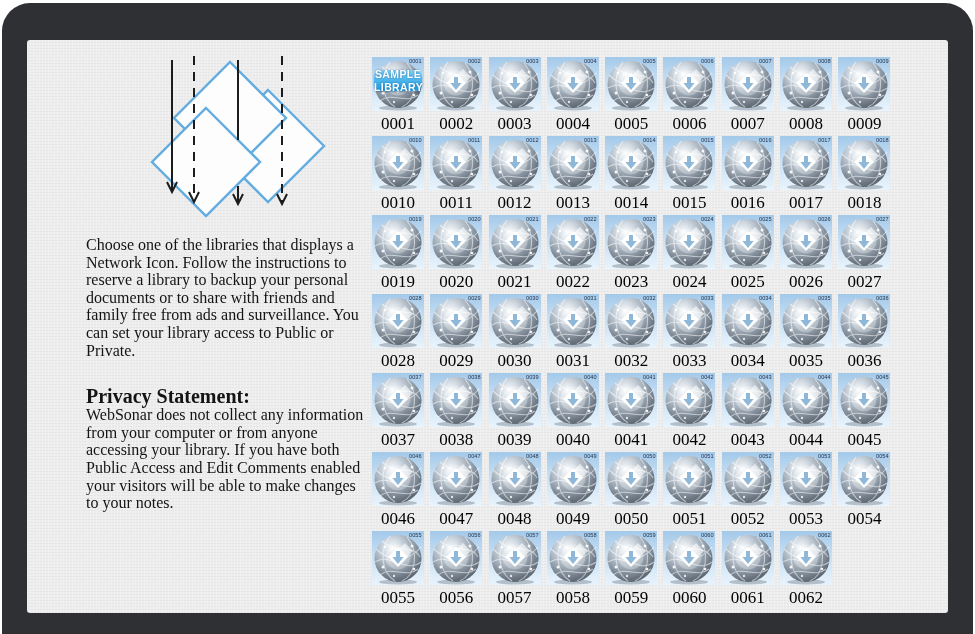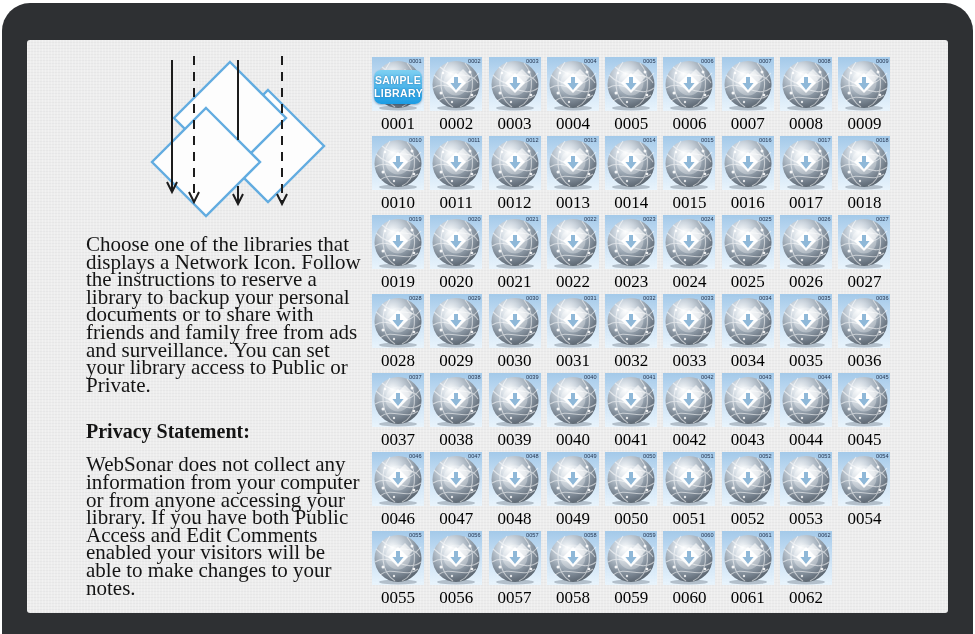--- a/index.html
+++ b/index.html
@@ -9,37 +9,37 @@
          background:var(--bezel,#2e3033);border-radius:28px;}
   .screen{position:absolute;left:27px;top:40px;width:921px;height:573px;
           background:var(--content_bg,#ededed);border-radius:3px;
           background-image:
             repeating-linear-gradient(90deg, rgba(255,255,255,.25) 0 1px, rgba(0,0,0,0) 1px 3px),
             repeating-linear-gradient(0deg, rgba(125,125,132,.06) 0 1px, rgba(0,0,0,0) 1px 3px);}
 
   
   .info{position:absolute;left:59px;top:0;width:278px;color:#141414;}
   .logo{display:block;margin:14px 0 12px 52px;}
-  .info p{margin:0 0 0 0;font-size:21px;line-height:17.6px;}
+  .info p{margin:0 0 0 0;font-size:16px;line-height:17.6px;}
   .info p.body{margin-top:14px;}
   .info h3{margin:28px 0 0 0;font-size:20px;line-height:18px;font-weight:bold;}
-  .info p.stmt{margin-top:16px;}
+  .info p.stmt{margin-top:1px;}
 
   
   .grid{position:absolute;left:345px;top:17px;display:grid;
         grid-template-columns:repeat(9,52px);column-gap:6.3px;row-gap:0;}
   .cell{display:flex;flex-direction:column;cursor:pointer;}
   .tile{position:relative;width:52px;height:54px;
         background:linear-gradient(180deg,#a3c9e9 0%,#c7dff4 45%,#e9f4fc 100%);}
   .tile svg{position:absolute;left:0;top:0;}
   .corner{position:absolute;top:1px;right:2px;font-family:"Liberation Sans",sans-serif;
           font-size:7px;transform:scale(.8);transform-origin:top right;
           color:#24344f;letter-spacing:0;}
   .label{height:25px;line-height:25px;text-align:center;font-size:17px;color:#000;}
-  .badge{position:absolute;left:2px;top:13px;width:48px;height:34px;border-radius:7px;
+  .badge{position:absolute;left:2px;top:13px;width:48px;height:21px;border-radius:7px;
          background:linear-gradient(180deg,var(--badge_top,#7fd0f2),var(--badge_bottom,#1b9be3));
          color:#fff;font-family:"Liberation Sans",sans-serif;font-weight:bold;font-size:10.5px;
          letter-spacing:.4px;text-align:center;display:flex;flex-direction:column;
          justify-content:center;box-shadow:0 1px 2px rgba(0,40,80,.35);
          text-shadow:0 0 2px rgba(10,80,140,.7);}
   .badge span{line-height:13px;}
   .more-tile{position:relative;width:52px;height:54px;background:#000;
              box-shadow:0 0 0 2px #ececec inset;}
 </style>
 </head>

